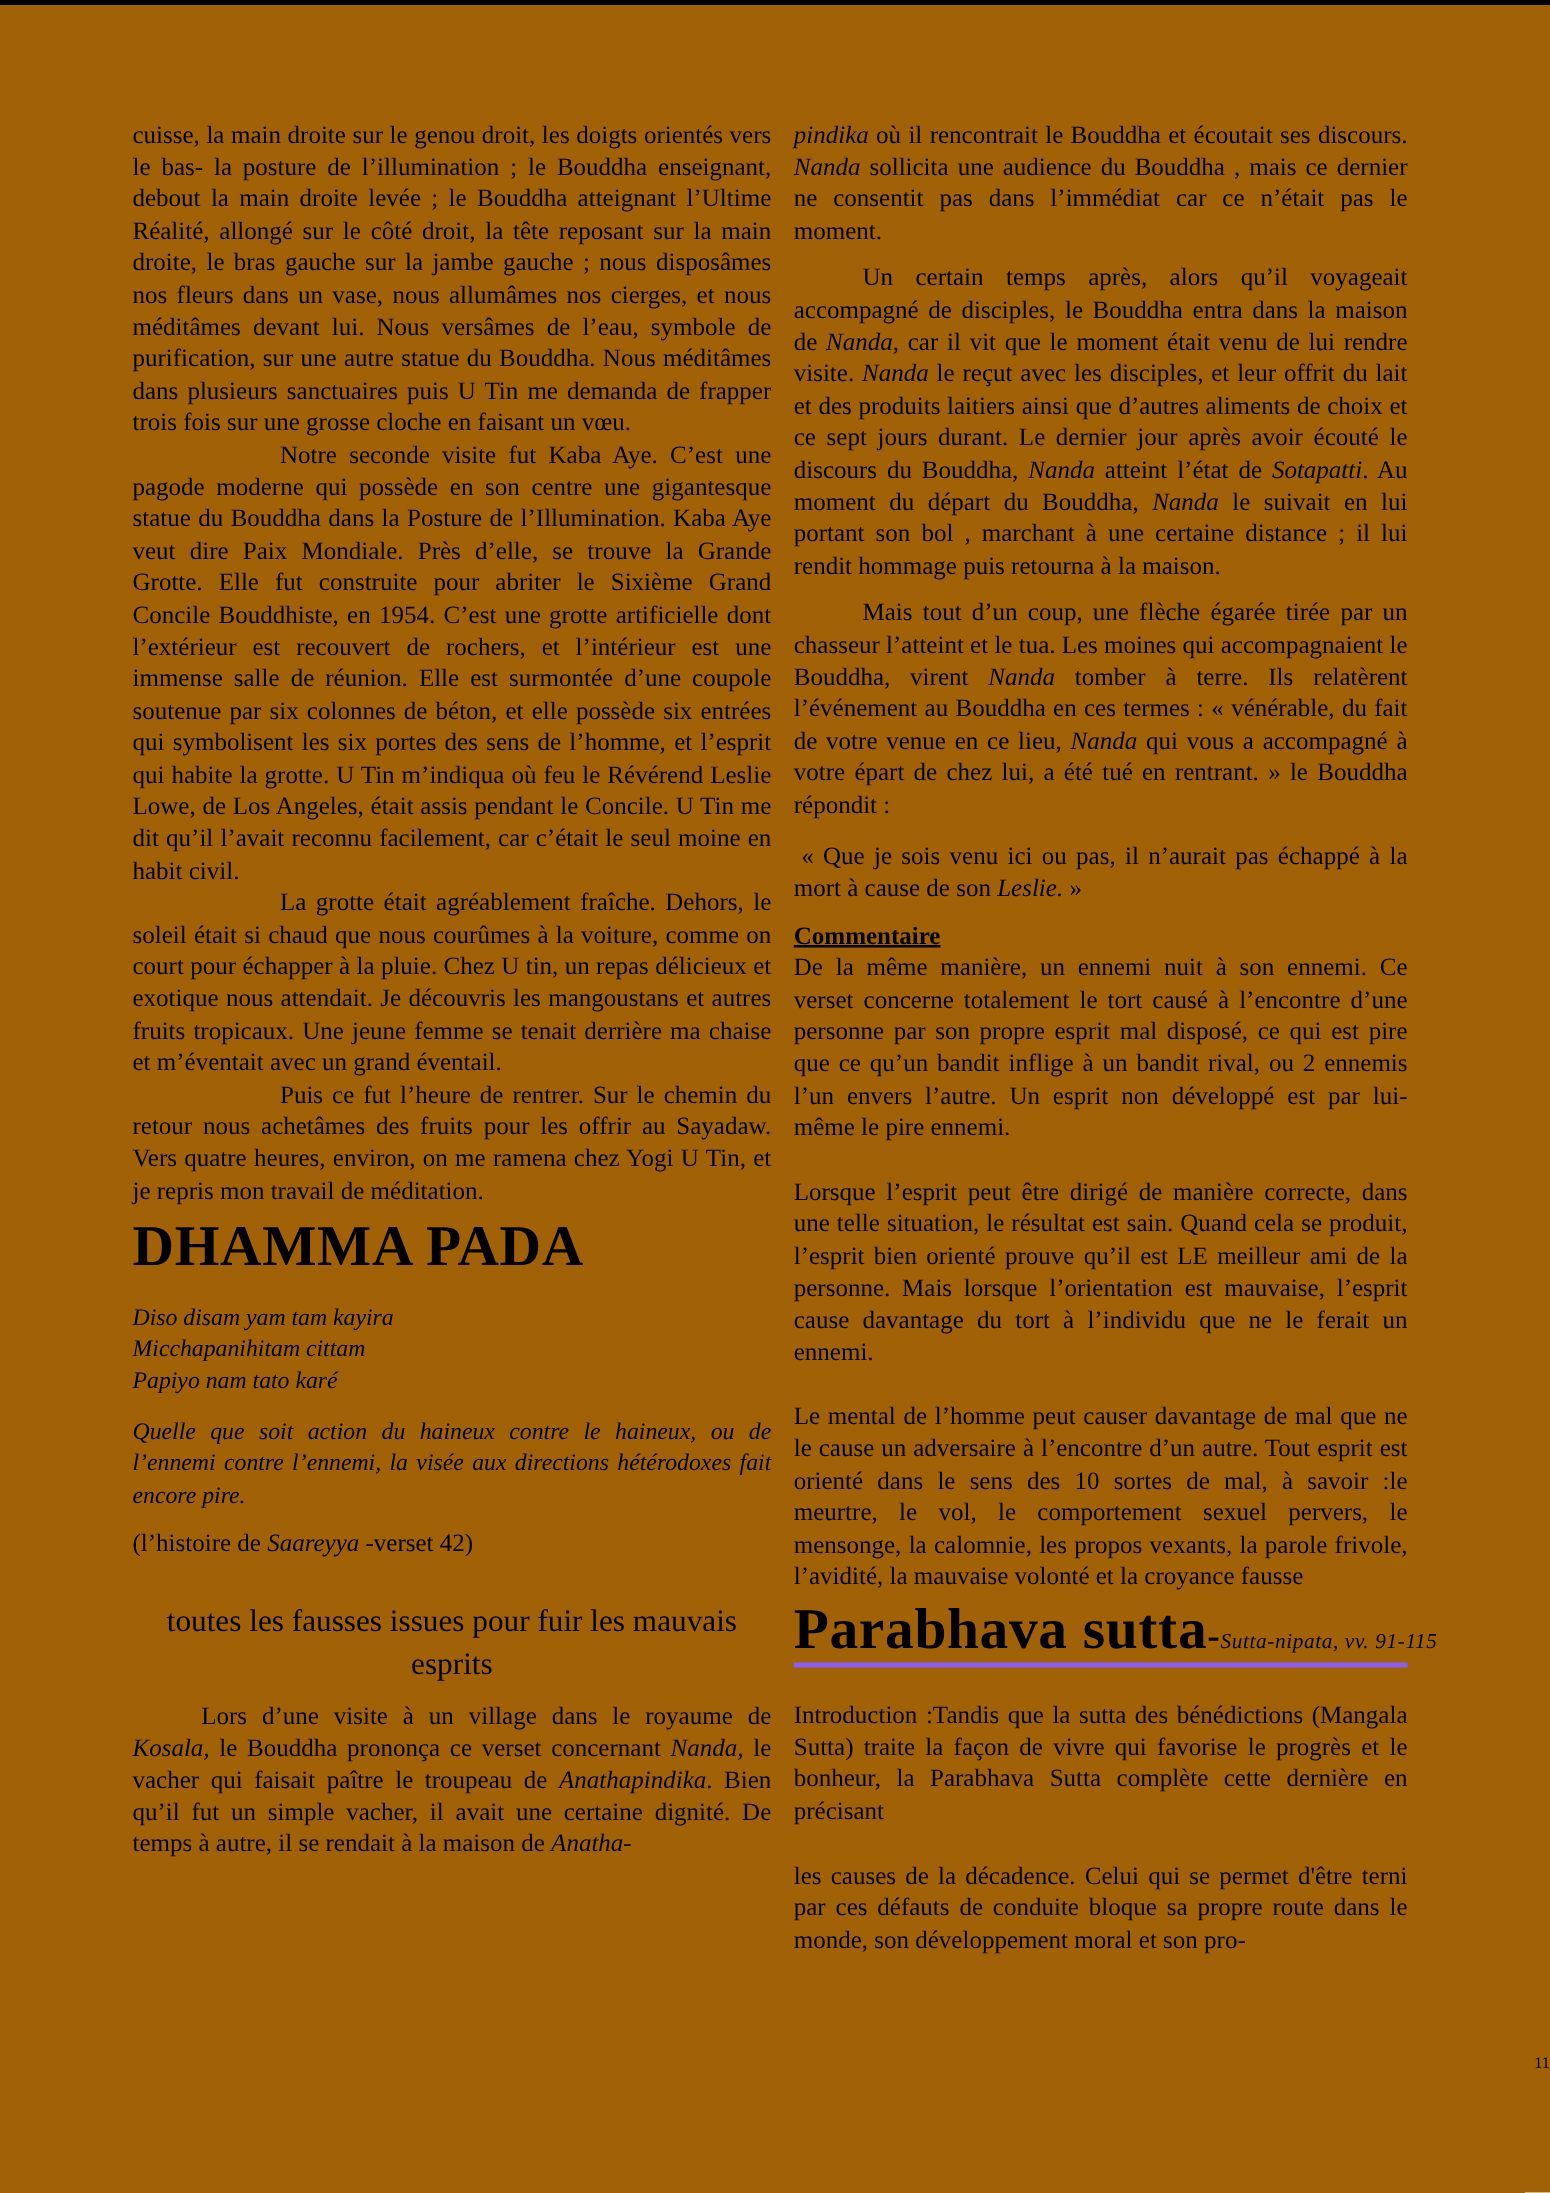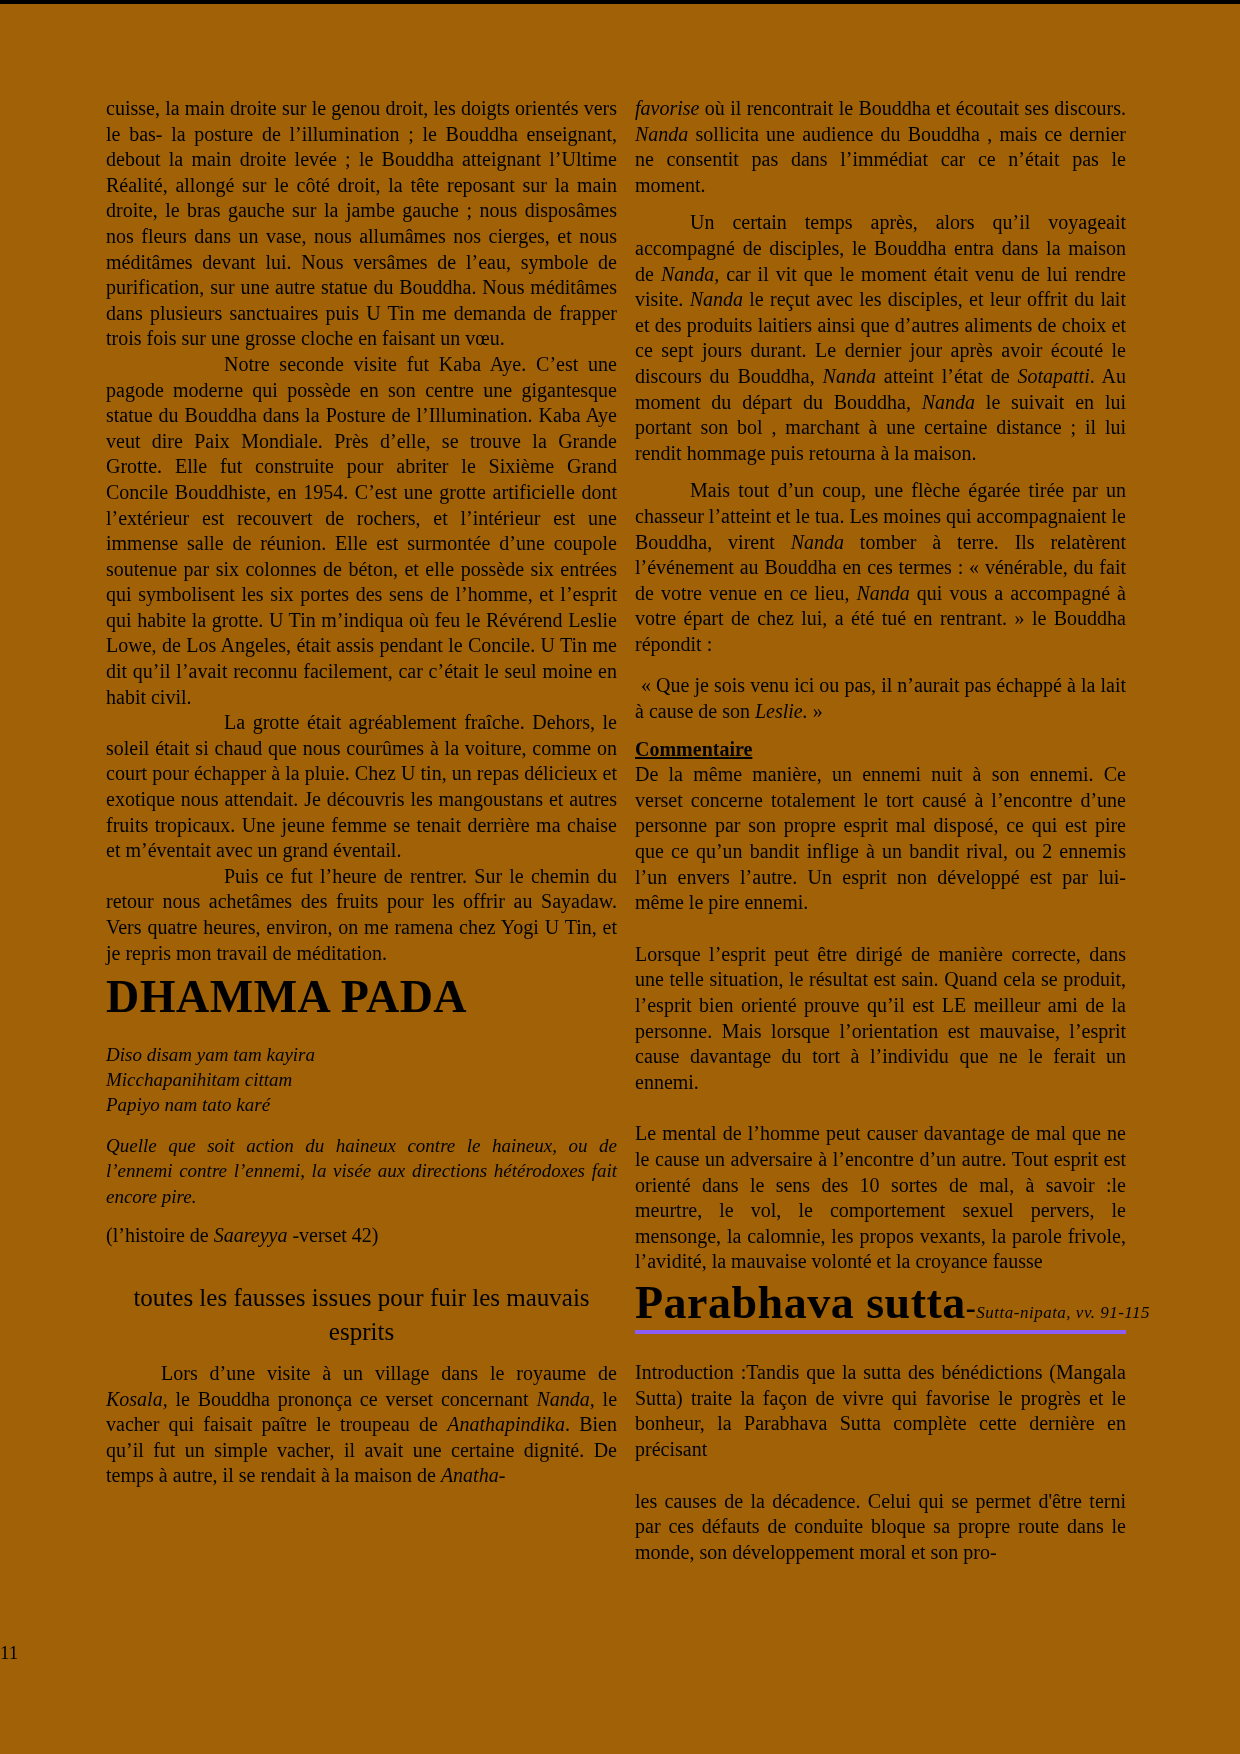--- a/index.html
+++ b/index.html
@@ -44,21 +44,21 @@
     text-decoration:underline;
   }
   .verse{font-style:italic;font-size:19px;line-height:25px;margin:20px 0 0 0;}
   p.quote-italic{font-style:italic;font-size:19px;line-height:25.5px;margin:16px 0 0 0;}
   p.note{margin:14px 0 0 0;text-align:left;}
   p.lead{
     font-size:25px;line-height:34px;margin:32px 0 0 0;text-align:center;
   }
   .page-number{
     position:absolute;top:1642px;left:0;width:1240px;
-    text-align:left;font-size:19px;
+    text-align:right;font-size:13px;
   }
 </style>
 </head>
 <body>
 
 <div class="page">
   <div class="scan-edge"></div>
   <div class="columns">
     <div class="col col-left">
         <p class="body"><span>cuisse, la main droite sur le genou droit, les doigts orientés vers le bas- la posture de l’illumination ; le Bouddha enseignant, debout la main droite levée ; le Bouddha atteignant l’Ultime Réalité, allongé sur le côté droit, la tête reposant sur la main droite, le bras gauche sur la jambe gauche ; nous disposâmes nos fleurs dans un vase, nous allumâmes nos cierges, et nous méditâmes devant lui. Nous versâmes de l’eau, symbole de purification, sur une autre statue du Bouddha. Nous méditâmes dans plusieurs sanctuaires puis U Tin me demanda de frapper trois fois sur une grosse cloche en faisant un vœu.</span></p>
@@ -70,24 +70,24 @@
           <div>Diso disam yam tam kayira</div>
           <div>Micchapanihitam cittam</div>
           <div>Papiyo nam tato karé</div>
         </div>
         <p class="quote-italic"><i>Quelle que soit action du haineux contre le haineux, ou de l’ennemi   contre l’ennemi, la visée aux directions hétérodoxes fait encore pire.</i></p>
         <p class="note"><span>(l’histoire de </span><i>Saareyya</i><span> -verset 42)</span></p>
         <p class="lead"><span>toutes les fausses issues pour fuir les mauvais esprits</span></p>
         <p class="body-indent-sm-gap"><span>Lors d’une visite à un village dans le royaume de </span><i>Kosala,</i><span> le Bouddha prononça ce verset concernant </span><i>Nanda,</i><span>  le vacher qui faisait paître le troupeau de </span><i>Anathapindika</i><span>. Bien qu’il fut un simple vacher, il avait une certaine dignité. De temps à autre, il se rendait à la maison de </span><i>Anatha-</i></p>
       </div>
     <div class="col col-right">
-        <p class="body"><i>favorise</i><span> où il rencontrait le Bouddha et écoutait ses discours. </span><i>Nanda</i><span> sollicita  une audience du Bouddha , mais ce dernier ne consentit pas dans l’immédiat car ce n’était pas le moment.</span></p>
+        <p class="body"><i>pindika</i><span> où il rencontrait le Bouddha et écoutait ses discours. </span><i>Nanda</i><span> sollicita  une audience du Bouddha , mais ce dernier ne consentit pas dans l’immédiat car ce n’était pas le moment.</span></p>
         <p class="body-indent-sm-gap"><span>Un certain temps après, alors qu’il voyageait accompagné de disciples, le Bouddha entra dans la maison de </span><i>Nanda,</i><span> car il vit que le moment était venu de lui rendre visite. </span><i>Nanda</i><span> le reçut avec les disciples, et leur offrit du lait et des produits laitiers ainsi que d’autres aliments de choix et ce sept jours durant. Le dernier jour après avoir écouté le discours du Bouddha, </span><i>Nanda</i><span> atteint l’état de </span><i>Sotapatti</i><span>. Au moment du départ du Bouddha, </span><i>Nanda</i><span> le suivait en lui portant son bol , marchant à une certaine distance ; il lui rendit  hommage puis retourna à la maison.</span></p>
         <p class="body-indent-sm-gap"><span>Mais tout d’un coup, une flèche égarée tirée par un chasseur l’atteint et le tua. Les moines qui accompagnaient le Bouddha, virent </span><i>Nanda</i><span> tomber à terre. Ils relatèrent l’événement au Bouddha en ces termes : « vénérable, du fait de votre venue en ce lieu, </span><i>Nanda</i><span> qui vous a accompagné à votre épart de chez lui, a été tué en rentrant. » le Bouddha répondit :</span></p>
-        <p class="body-quote"><span>« Que je sois venu ici ou pas, il n’aurait pas échappé à la lait à cause de son </span><i>Leslie.</i><span> »</span></p>
+        <p class="body-quote"><span>« Que je sois venu ici ou pas, il n’aurait pas échappé à la mort à cause de son </span><i>Leslie.</i><span> »</span></p>
         <h2 class="section-heading"><span>Commentaire</span></h2>
         <p class="body"><span>De la même manière, un ennemi nuit à son ennemi. Ce verset concerne totalement le tort causé à l’encontre d’une personne par son propre esprit mal disposé, ce qui est pire que ce qu’un bandit inflige à un bandit rival, ou 2 ennemis l’un envers l’autre. Un esprit non développé est par lui-même le pire ennemi.</span></p>
         <p class="body-spaced"><span>Lorsque l’esprit peut être dirigé de manière correcte, dans une telle situation, le résultat est sain. Quand cela se produit, l’esprit bien orienté prouve qu’il est LE meilleur ami de la personne. Mais lorsque l’orientation est mauvaise, l’esprit cause davantage du tort à l’individu que ne le ferait un ennemi.</span></p>
         <p class="body-spaced"><span>Le mental de l’homme peut causer davantage de mal que ne le cause un adversaire à l’encontre d’un autre. Tout esprit est orienté dans le sens des 10 sortes de mal, à savoir :le meurtre, le vol, le comportement sexuel pervers, le mensonge, la calomnie, les propos vexants, la parole frivole, l’avidité, la mauvaise volonté et la croyance fausse</span></p>
         <h1 class="display-heading-underline"><span>Parabhava sutta</span><span class="heading-dash">-</span><i class="suffix">Sutta-nipata, vv. 91-115</i></h1>
         <p class="body-spaced"><span>Introduction :Tandis que la sutta des bénédictions (Mangala Sutta) traite la façon de vivre qui favorise le progrès et le bonheur, la Parabhava Sutta complète cette dernière en précisant</span></p>
         <p class="body-spaced"><span>les causes de la décadence. Celui qui se permet d'être terni par ces défauts de conduite bloque sa propre route dans le monde, son développement moral et son pro-</span></p>
       </div>
   </div>
   <div class="page-number">11</div>

